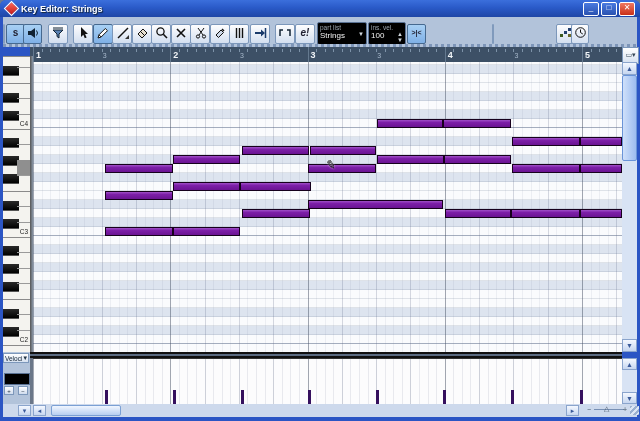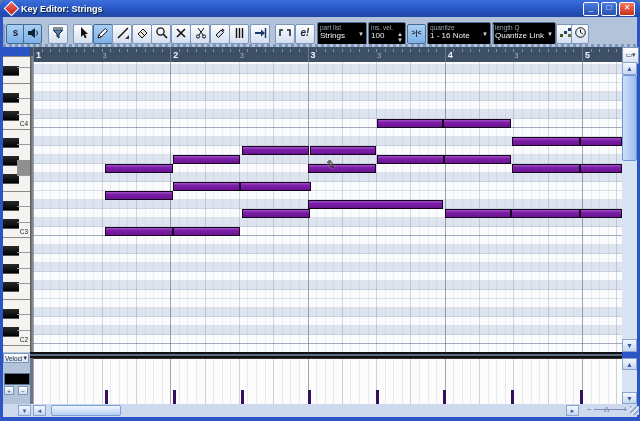--- a/index.html
+++ b/index.html
@@ -160,34 +160,20 @@
         </div>
     </div>
     <div class="panel" style="left:365px;width:36px;">
       <div class="plabel">ins. vel.</div>
       <div class="pvalue">
           <span>100</span>
           <span class="darrow">▲<br>▼</span>
         </div>
     </div>
     <div class="tbtn on" style="left:404px;width:17px;font-size:7px;font-weight:bold;line-height:15px;">&gt;|&lt;</div>
-    <div class="panel" style="left:424px;width:62px;">
-      <div class="plabel">quantize</div>
-      <div class="pvalue">
-          <span>1 - 16 Note</span>
-          <span class="darrow">▼</span>
-        </div>
-    </div>
-    <div class="panel" style="left:489px;width:62px;">
-      <div class="plabel">length Q</div>
-      <div class="pvalue">
-          <span>Quantize Link</span>
-          <span class="darrow">▼</span>
-        </div>
-    </div>
 
   <div class="tbtn dis" style="left: 556px; width: 0px;"></div>
       <div class="tbtn dis" style="left: 489px; width: 0px;"></div>
       <div class="tbtn dis" style="left: 554px; width: 0px;"></div>
       <div class="tbtn dis" style="left: 0px; width: 0px;"></div>
       <div class="tbtn dis" style="left: 555px; width: 0px;"></div>
       <div class="tbtn dis" style="left: 489px; width: 0px;"></div>
       <div class="tbtn " style="left: 553px; width: 16px;"><span><svg width="13" height="13" viewBox="0 0 13 13">
             <rect x="1" y="8" width="3" height="3" fill="#3a5a20"></rect>
             <rect x="5" y="5" width="3" height="3" fill="#23406e"></rect>

